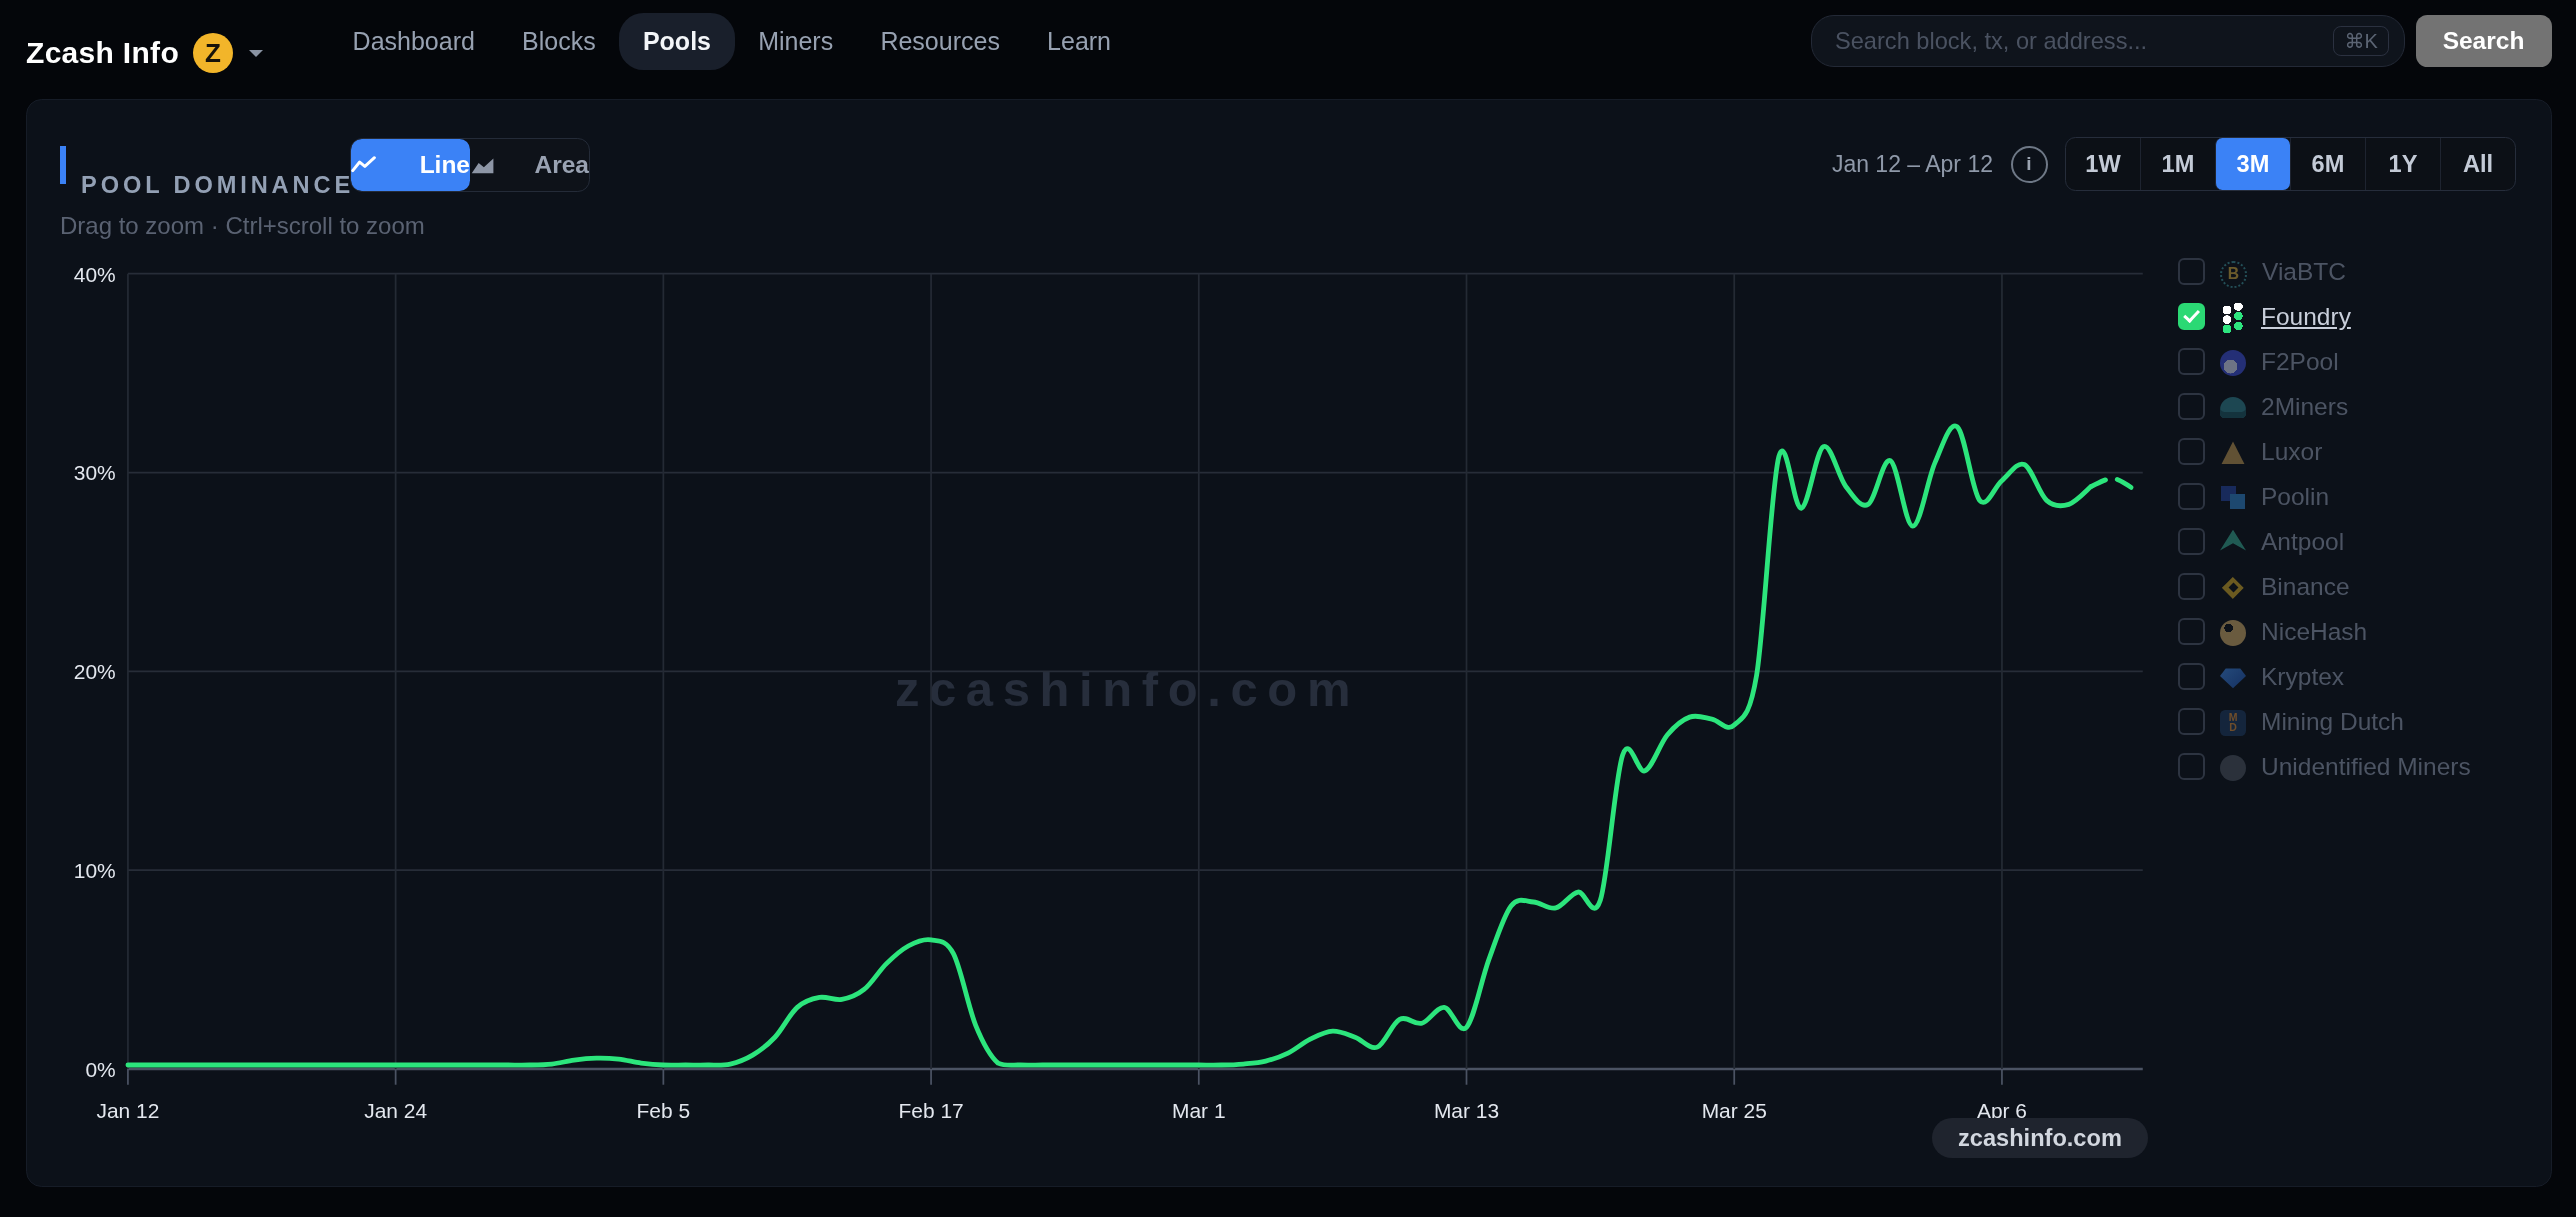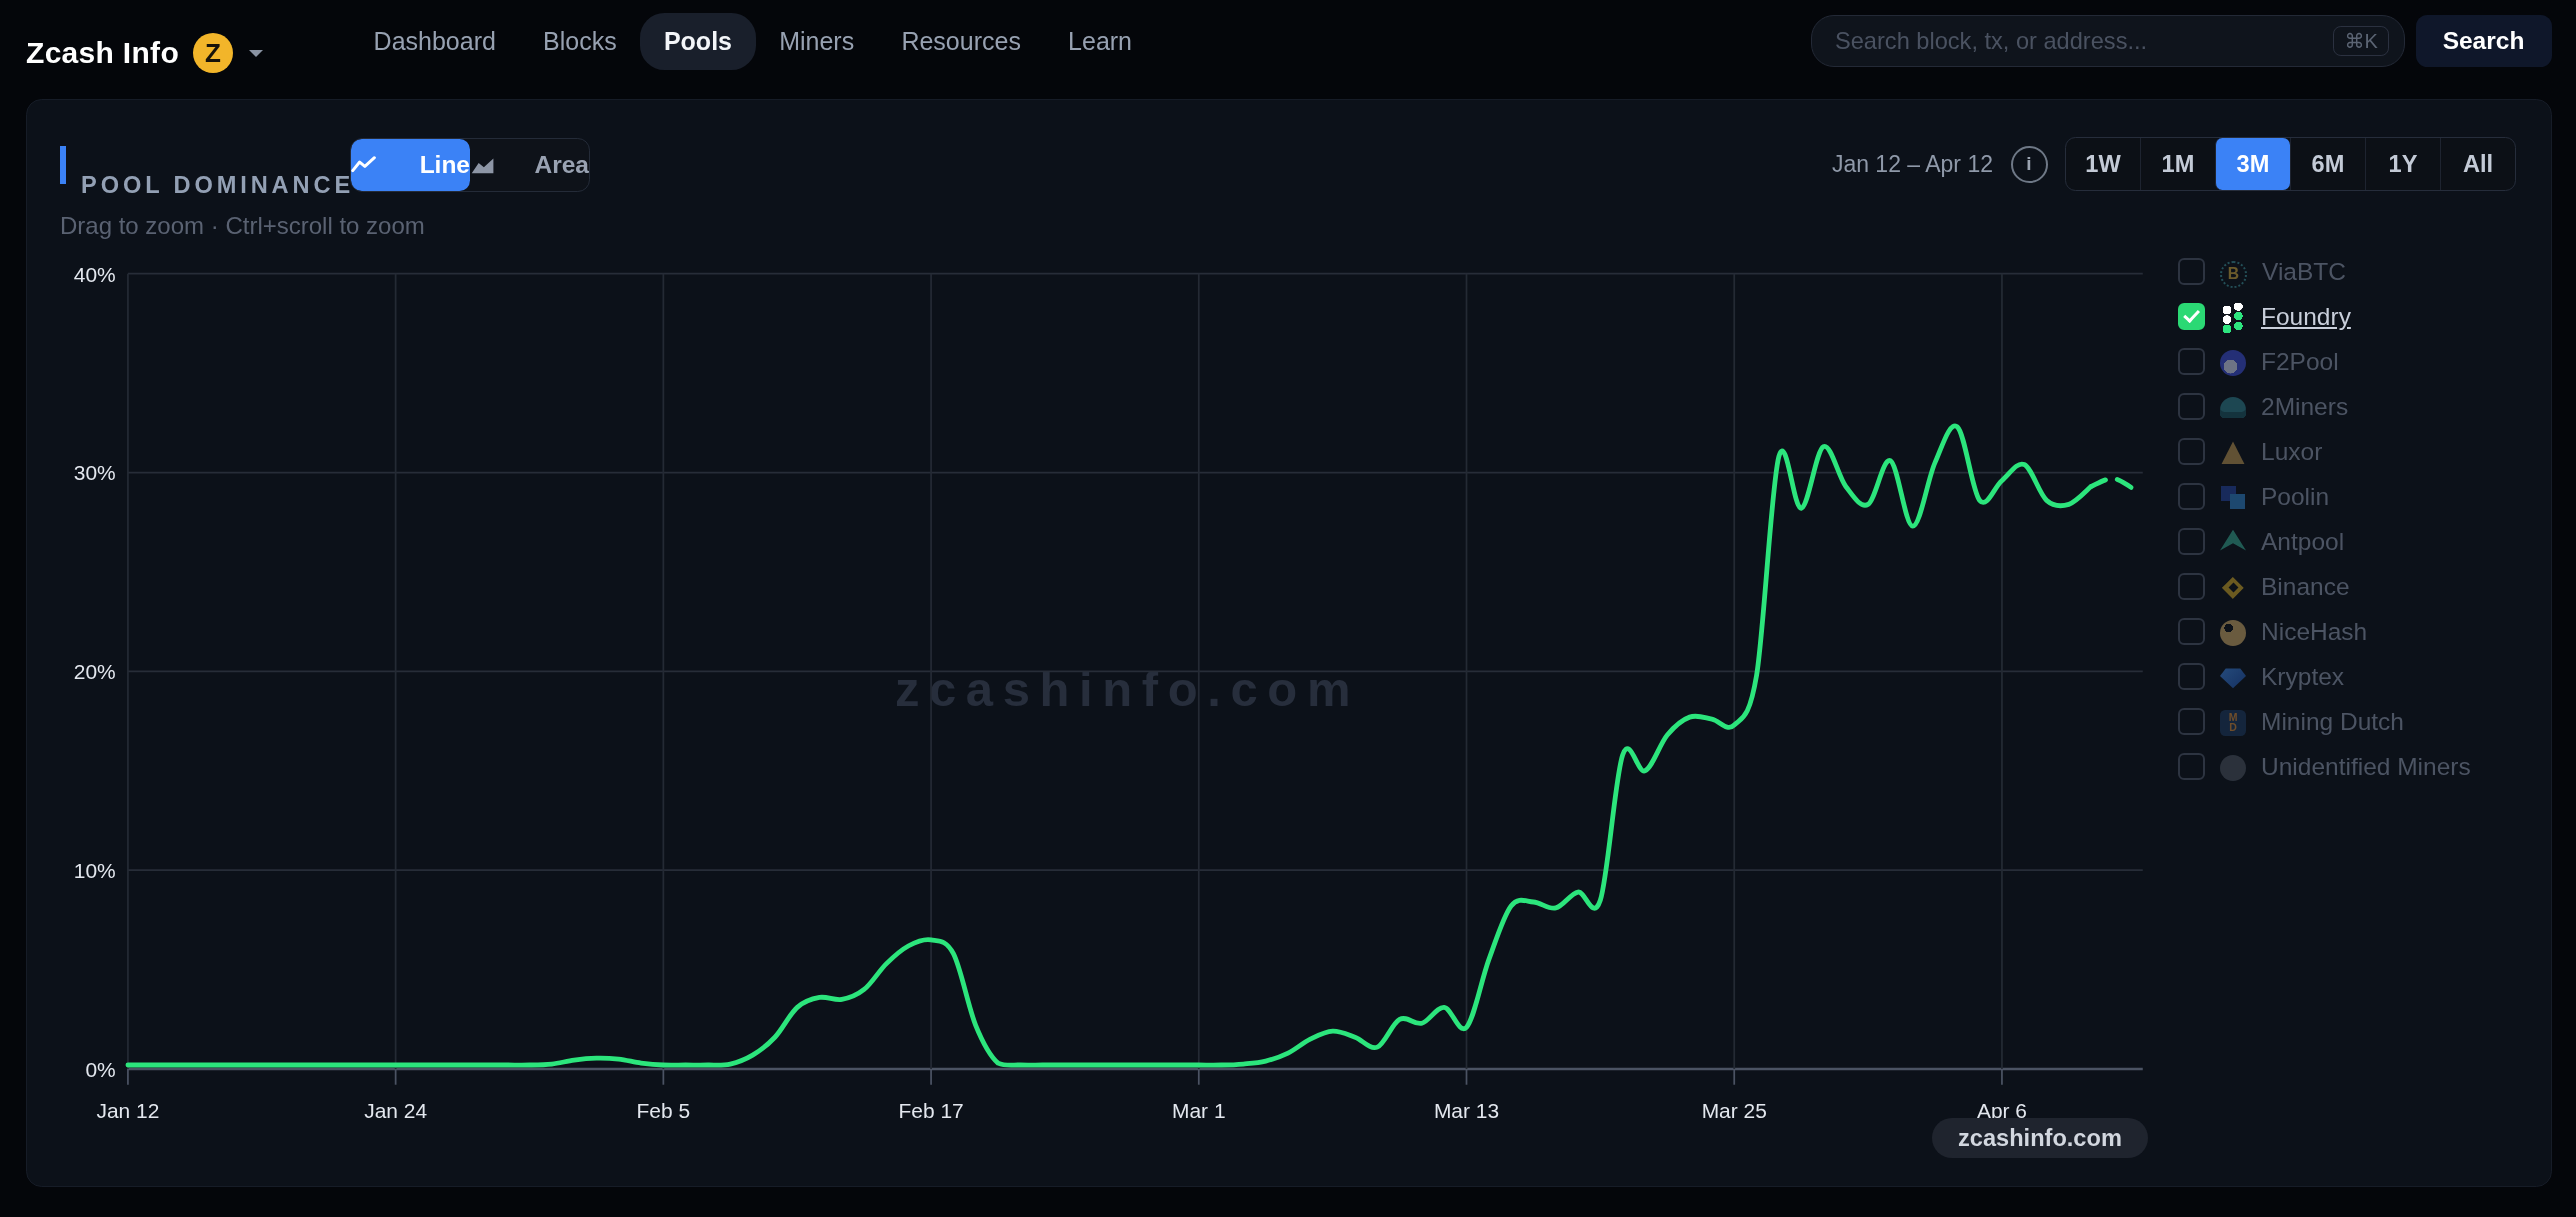--- a/index.html
+++ b/index.html
@@ -9,32 +9,32 @@
     -webkit-font-smoothing:antialiased;
   }
   
   .nav{position:absolute;left:0;top:0;width:2576px;height:82px;display:flex;align-items:center;}
   .brand-wrap{position:absolute;left:26px;top:12px;height:82px;display:flex;align-items:center;gap:14px;}
   .brand{font-size:30px;font-weight:800;color:#ffffff;letter-spacing:0.3px;}
   .coin{width:40px;height:40px;border-radius:50%;background:#f2b52a;color:#17130a;
         font-size:26px;font-weight:800;display:grid;place-items:center;}
   .chev{width:0;height:0;border-left:7px solid transparent;border-right:7px solid transparent;
         border-top:7.9px solid #8a93a3;margin-left:1.7px;}
-  .menu{position:absolute;left:350px;top:0;height:82px;display:flex;align-items:center;}
+  .menu{position:absolute;left:329px;top:0;height:82px;display:flex;align-items:center;}
   .nav-item{font-size:25px;color:#97a1b1;padding:14px 23.6px;border-radius:24.5px;cursor:pointer;white-space:nowrap;}
   .nav-item.active{color:#f4f6f9;background:#191f2b;font-weight:600;}
   .search-area{position:absolute;right:24.5px;top:15px;display:flex;gap:10.5px;align-items:center;}
   .search-box{position:relative;width:594px;height:52px;}
   .search-box input{width:100%;height:100%;box-sizing:border-box;background:#0f141c;
     border:1.7px solid #232936;border-radius:23px;color:#cfd6e0;font-size:23.6px;
     padding:0 105px 0 23px;outline:none;font-family:inherit;}
   .search-box input::placeholder{color:#4a5261;}
   .kbd{position:absolute;right:15.7px;top:10.5px;height:28px;padding:0 10.5px;border:1.7px solid #2b3140;
        border-radius:7.9px;color:#5b6473;font-size:20px;display:flex;align-items:center;}
-  .search-btn{width:136px;height:52px;background:#0f172a;border:none;border-radius:11.4px;
+  .search-btn{width:136px;height:52px;background:#737373;border:none;border-radius:11.4px;
        color:#fff;font-size:24.5px;font-weight:700;cursor:pointer;font-family:inherit;}
   
   .card{position:absolute;left:26px;top:99px;width:2524px;height:1086px;background:#0c1119;
         border:0.9px solid #161c27;border-radius:15.7px;}
   .accent-bar{position:absolute;left:33px;top:46px;width:6.1px;height:38px;background:#3b82f6;}
   .panel-title{position:absolute;left:54px;top:52px;font-size:23.6px;font-weight:700;
         color:#93a0b4;letter-spacing:3.9px;}
   .chart-toggle{position:absolute;left:323px;top:38px;height:52px;display:flex;background:#0e1219;
         border:1.7px solid #242b38;border-radius:12.2px;overflow:hidden;}
   .toggle-btn{width:119px;display:flex;align-items:center;justify-content:space-between;gap:9.6px;

